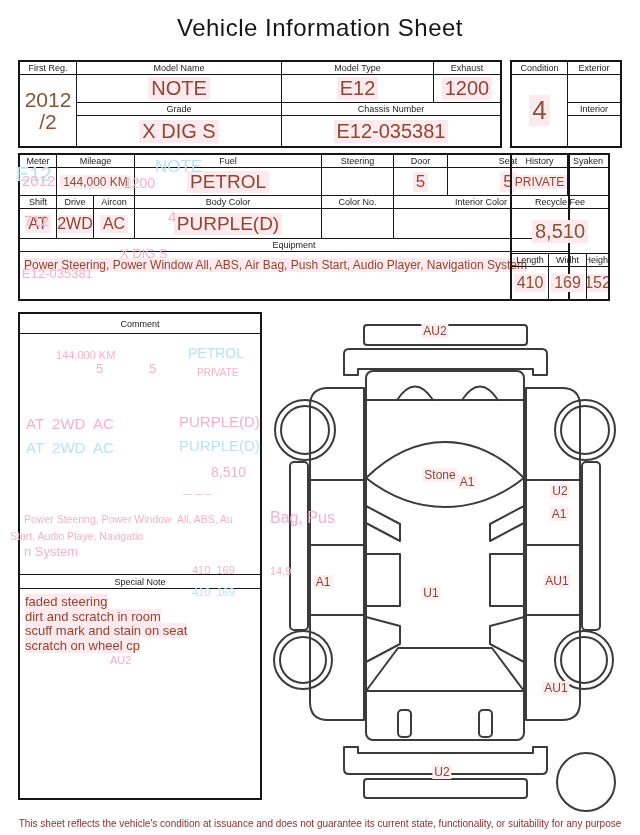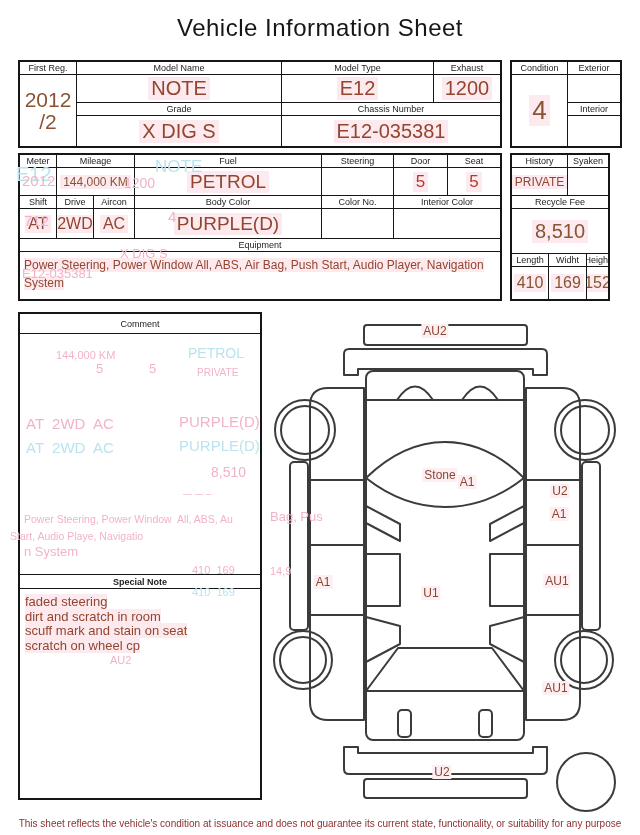--- a/index.html
+++ b/index.html
@@ -4,40 +4,40 @@
 <style>
   html,body{margin:0;padding:0;background:#ffffff;}
   body{font-family:"Liberation Sans",sans-serif;-webkit-font-smoothing:antialiased;}
   .sheet{position:relative;width:640px;height:835px;background:#fff;overflow:hidden;}
   .title{position:absolute;left:0;top:14px;width:640px;text-align:center;
          font-size:24px;color:#161616;letter-spacing:0.5px;}
   
   .grid{position:absolute;display:grid;border:2px solid #161616;box-sizing:border-box;background:transparent;}
   .t1{left:18px;top:60px;width:484px;height:88px;grid-template-columns:57px 205px 152px 1fr;grid-template-rows:13px 28px 13px 1fr;}
   .t2{left:510px;top:60px;width:112px;height:88px;grid-template-columns:56px 1fr;grid-template-rows:13px 28px 13px 1fr;}
-  .t3{left:18px;top:153px;width:484px;height:148px;grid-template-columns:37px 37px 41px 187px 72px 54px 1fr;grid-template-rows:13px 28px 13px 30px 13px 1fr;}
+  .t3{left:18px;top:153px;width:552px;height:148px;grid-template-columns:37px 37px 41px 187px 72px 54px 1fr;grid-template-rows:13px 28px 13px 30px 13px 1fr;}
   .t4{left:510px;top:153px;width:100px;height:148px;grid-template-columns:37px 19px 19px 1fr;grid-template-rows:13px 28px 13px 45px 13px 1fr;}
   .cell{display:flex;align-items:center;justify-content:center;overflow:hidden;box-sizing:border-box;}
   .br{border-right:1px solid #161616;}
   .bb{border-bottom:1px solid #161616;}
   .lbl{font-size:9px;color:#1c1c1c;white-space:nowrap;}
   .val{color:#94452f;}
   .num{color:#8a5334;}
   .red{color:#b5382a;}
   .hl{background:#fceaef;padding:0 3px;white-space:nowrap;}
   .fr-val{flex-direction:column;font-size:21px;line-height:22px;}
   .s20{font-size:20px;} .s19{font-size:19px;} .s26{font-size:26px;}
   .s12{font-size:12px;} .s17{font-size:17px;} .s16{font-size:16px;}
   .equip{display:block;padding:3px 4px;text-align:left;}
   .equip span{background:#fceaef;font-size:12px;line-height:15px;}
   
   .t5{position:absolute;left:18px;top:312px;width:244px;height:488px;border:2px solid #161616;
       box-sizing:border-box;display:flex;flex-direction:column;}
   .box-hdr{height:20px;border-bottom:1px solid #161616;display:flex;align-items:center;justify-content:center;flex:0 0 auto;box-sizing:border-box;}
-  .note-hdr{height:15px;border-top:1px solid #161616;border-bottom:1px solid #161616;display:flex;align-items:center;justify-content:center;flex:0 0 auto;box-sizing:border-box;font-weight:bold;}
+  .note-hdr{height:15px;border-top:1px solid #161616;border-bottom:1px solid #161616;display:flex;align-items:center;justify-content:center;flex:0 0 auto;box-sizing:border-box;}
   .comment-body{height:240px;flex:0 0 auto;position:relative;}
   .note-body{flex:1 1 auto;padding:5px 0 0 5px;}
   .note-line{line-height:13.5px;}
   .note-line span{background:#fceaef;color:#94452f;font-size:13px;}
   
   .diagram{position:absolute;left:270px;top:310px;width:370px;height:520px;}
   .diagram svg{position:absolute;left:0;top:0;}
   .dlabel{position:absolute;transform:translate(-50%,-50%);font-size:12px;color:#8a4733;
           background:#fdeef2;padding:0 2px;white-space:nowrap;}
   
@@ -255,15 +255,15 @@
     <span class="ghost pink" style="left: 179px; top: 413px; font-size: 15px;">PURPLE(D)</span>
     <span class="ghost cyan" style="left: 179px; top: 437px; font-size: 15px;">PURPLE(D)</span>
     <span class="ghost pink" style="left: 211px; top: 464px; font-size: 14px;">8,510</span>
     <span class="ghost pink" style="left: 183px; top: 489px; font-size: 9px;">— — –</span>
     <span class="ghost pink" style="left: 24px; top: 513px; font-size: 10.5px;">Power Steering, Power Window  All, ABS, Au</span>
     <span class="ghost pink" style="left: 10px; top: 530px; font-size: 10.5px;">Start, Audio Playe, Navigatio</span>
     <span class="ghost pink" style="left: 24px; top: 544px; font-size: 13px;">n System</span>
     <span class="ghost pink" style="left: 192px; top: 564px; font-size: 11px;">410  169</span>
     <span class="ghost cyan" style="left: 192px; top: 586px; font-size: 11px;">410  169</span>
     <span class="ghost pink" style="left: 110px; top: 654px; font-size: 11px;">AU2</span>
-    <span class="ghost pink" style="left: 270px; top: 509px; font-size: 13px;">Bag, Pus</span>
+    <span class="ghost pink" style="left: 270px; top: 509px; font-size: 16px;">Bag, Pus</span>
     <span class="ghost pink" style="left: 270px; top: 565px; font-size: 11px;">14,9</span>
   </div>
 
 </body></html>

